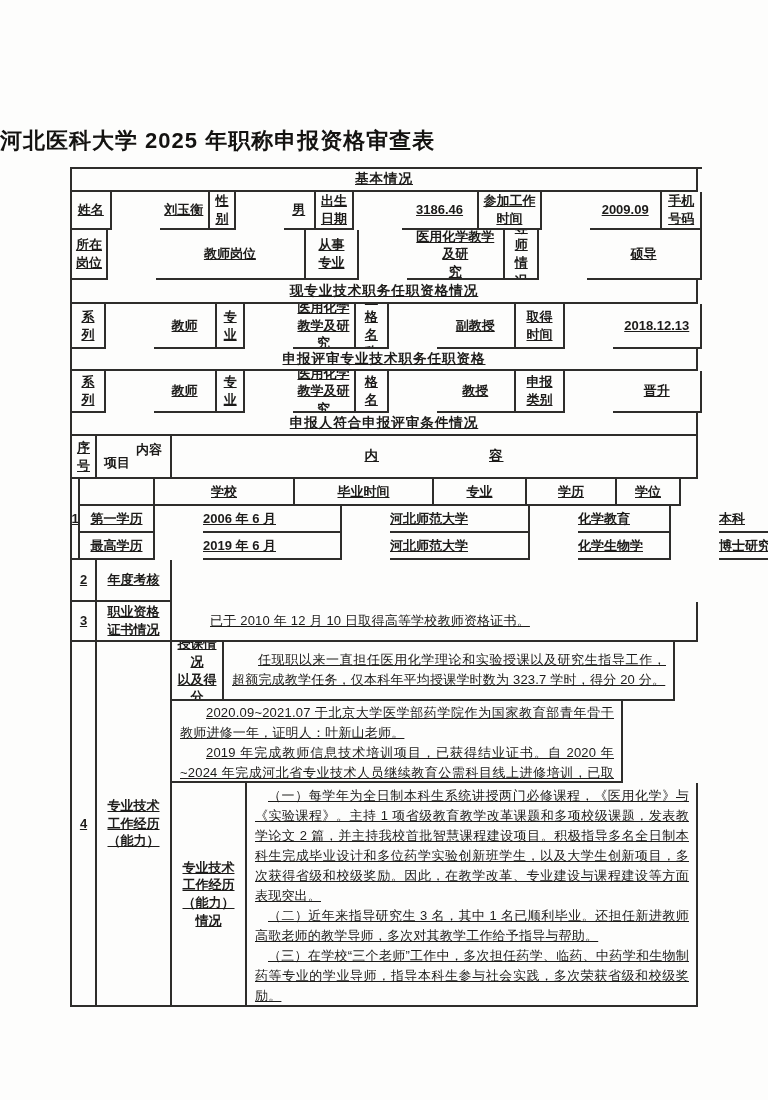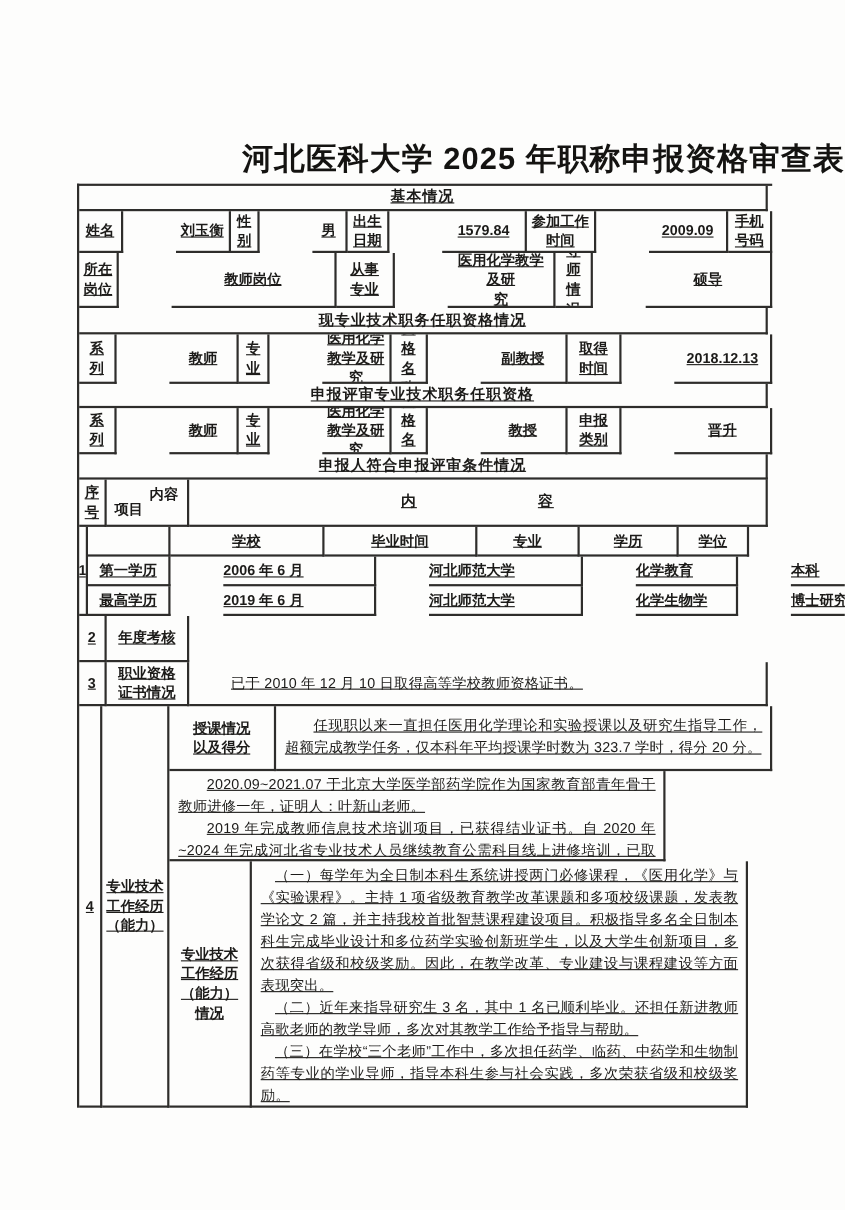--- a/index.html
+++ b/index.html
@@ -10,21 +10,21 @@
   html,body{margin:0;padding:0;}
   body{
     width:768px;height:1100px;background:#fafaf8;
     font-family:"Liberation Sans",sans-serif;
     color:var(--txt);
     -webkit-font-smoothing:antialiased;
   }
   .sheet{position:relative;width:768px;height:1100px;background:var(--paper);overflow:hidden;}
   .doc-title{
     position:absolute;top:126px;left:0;width:768px;
-    text-align:right;font-size:28px;font-weight:700;letter-spacing:1px;color:#141311;
+    text-align:left;font-size:22px;font-weight:700;letter-spacing:1px;color:#141311;
   }
   .tbl{
     position:absolute;left:70px;top:167px;width:630px;
     border-left:2px solid var(--ln);border-top:2px solid var(--ln);
     font-size:13px;line-height:1.35;text-decoration:underline;
   }
   .band{display:flex;}
   .col{display:flex;flex-direction:column;}
   .c{
     box-sizing:border-box;
@@ -68,21 +68,21 @@
     </div>
 
     <div class="band" style="height:38px">
       <div class="c lbl" style="width:47px">姓名</div>
       <div class="c val" style="width:60px">刘玉衡</div>
       <div class="c lbl pre" style="width:30px">性
 别</div>
       <div class="c val" style="width:37px">男</div>
       <div class="c lbl pre" style="width:46px">出生
 日期</div>
-      <div class="c val" style="width:92px">1579.84</div>
+      <div class="c val" style="width:92px">3186.46</div>
       <div class="c lbl pre" style="width:76px">参加工作
 时间</div>
       <div class="c val" style="width:87px">2009.09</div>
       <div class="c lbl pre" style="width:47px">手机
 号码</div>
     </div>
 
     <div class="band" style="height:50px">
       <div class="c lbl pre" style="width:45px">所在
 岗位</div>
@@ -195,21 +195,21 @@
       </div>
     </div>
 
     <div class="band" style="height:365px">
       <div class="c num" style="width:25px;height:365px">4</div>
       <div class="c lbl pre" style="width:75px;height:365px">专业技术
 工作经历
 （能力）</div>
       <div class="col">
         <div class="band" style="height:59px">
-          <div class="c lbl pre" style="width:97px">授课情况
+          <div class="c lbl pre" style="width:52px">授课情况
 以及得分</div>
           <div class="c block p-indent2" style="width:451px;padding:8px 7px 0 8px">
             <p>任现职以来一直担任医用化学理论和实验授课以及研究生指导工作，超额完成教学任务，仅本科年平均授课学时数为 323.7 学时，得分 20 分。</p>
           </div>
         </div>
         <div class="band" style="height:82px">
           <div class="c block p-indent2" style="width:451px;padding:2px 7px 0 8px">
             <p>2020.09~2021.07 于北京大学医学部药学院作为国家教育部青年骨干教师进修一年，证明人：叶新山老师。</p>
             <p>2019 年完成教师信息技术培训项目，已获得结业证书。自 2020 年~2024 年完成河北省专业技术人员继续教育公需科目线上进修培训，已取得证书。</p>
           </div>

